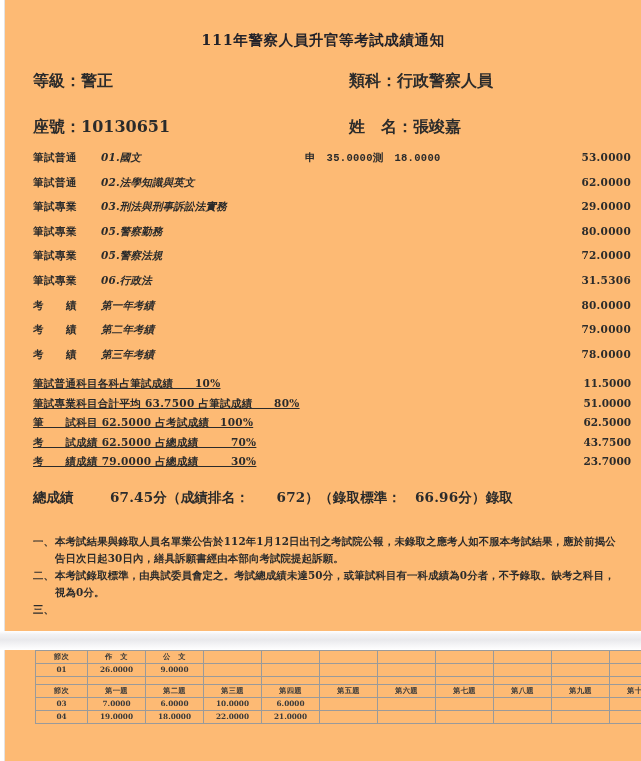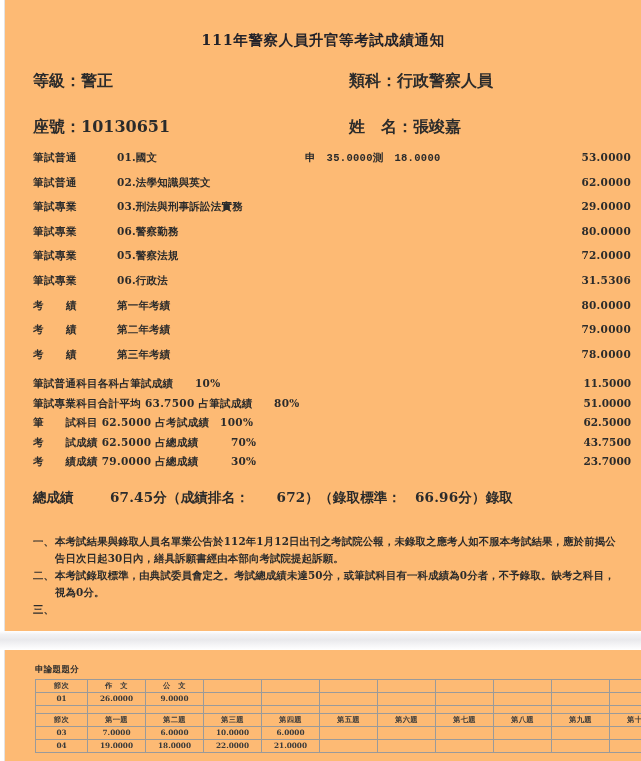--- a/index.html
+++ b/index.html
@@ -70,33 +70,33 @@
     margin-top: 12px;
   }
   .srow {
     position: relative;
     height: 24.6px;
     font-size: 10.5px;
     font-weight: bold;
     white-space: nowrap;
   }
   .c-cat   { position: absolute; left: 28px;  width: 75px; letter-spacing: 0.5px; }
-  .c-name  { position: absolute; left: 112px; letter-spacing: 0.2px; }
+  .c-name  { position: absolute; left: 96px; letter-spacing: 0.2px; font-style: italic; }
   .c-mid   { position: absolute; left: 300px; font-family: Liberation Mono, monospace; letter-spacing: 0.3px; }
   .c-score { position: absolute; right: 10px; text-align: left; letter-spacing: 0.3px; }
 
   
   .sumrow {
     position: relative;
     height: 19.4px;
     font-size: 10.5px;
     font-weight: bold;
     white-space: nowrap;
   }
-  .sumrow .lbl   { position: absolute; left: 28px; letter-spacing: 0.3px; }
+  .sumrow .lbl   { position: absolute; left: 28px; letter-spacing: 0.3px; text-decoration: underline; }
   .sumrow .score { position: absolute; right: 10px; text-align: left; }
 
   .total-row {
     position: relative;
     margin-top: 15px;
     height: 24px;
     font-size: 13.5px;
     font-weight: bold;
     white-space: nowrap;
   }
@@ -187,21 +187,21 @@
 
     <div class="srow">
       <span class="c-cat">筆試專業</span>
       <span class="c-name">03.刑法與刑事訴訟法實務</span>
       <span class="c-mid"></span>
       <span class="c-score">29.0000</span>
     </div>
 
     <div class="srow">
       <span class="c-cat">筆試專業</span>
-      <span class="c-name">06.警察勤務</span>
+      <span class="c-name">05.警察勤務</span>
       <span class="c-mid"></span>
       <span class="c-score">80.0000</span>
     </div>
 
     <div class="srow">
       <span class="c-cat">筆試專業</span>
       <span class="c-name">05.警察法規</span>
       <span class="c-mid"></span>
       <span class="c-score">72.0000</span>
     </div>
@@ -277,21 +277,20 @@
       <span class="num">三、</span>
     </div>
   </div>
 
 </div>
 
 <div id="page-gap"></div>
 
 <div class="sheet" id="page-two">
 
-  <div class="tbl-caption">申論題題分</div>
 
   <table class="score-tbl">
     <colgroup>
       <col style="width:52px">
         <col style="width:58px">
         <col style="width:58px">
         <col style="width:58px">
       <col style="width:58px">
         <col style="width:58px">
         <col style="width:58px">

